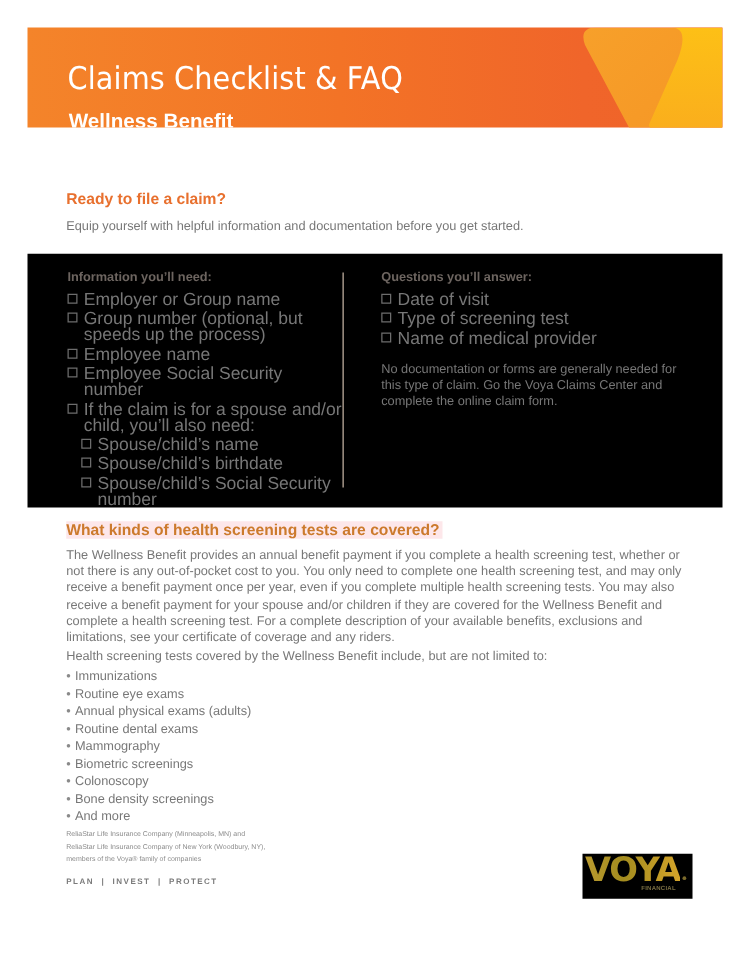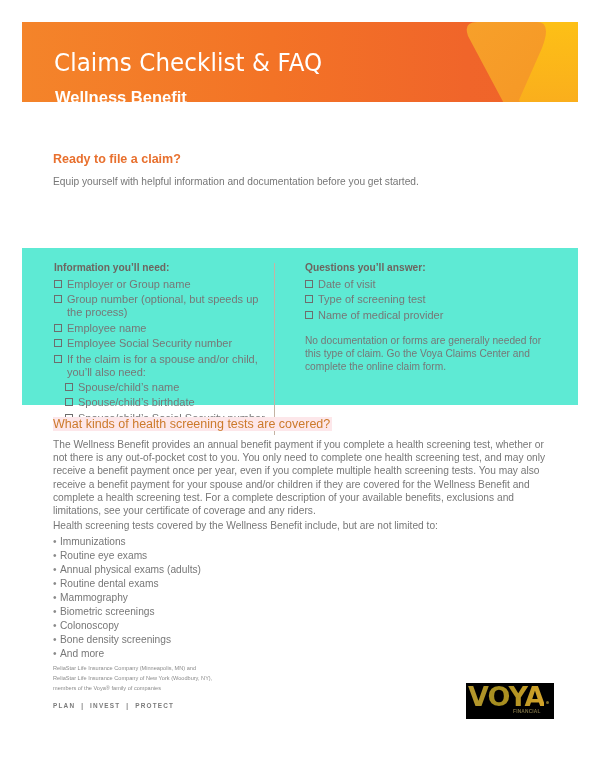--- a/index.html
+++ b/index.html
@@ -70,23 +70,22 @@
       top: 176px;
       font-size: 10.2px;
       color: #777777;
     }
 
     .checklist-box {
       position: absolute;
       left: 22px;
       top: 203px;
       width: 556px;
-      height: 157px;
-      background: #5eead4;
-      margin-top: 45px;
+      height: 203px;
+      background: #000000;
     }
     .col {
       position: absolute;
       top: 14px;
     }
     .col-left { left: 32px; width: 220px; }
     .col-right { left: 283px; width: 250px; }
     .col-divider {
       position: absolute;
       left: 252px;
@@ -96,21 +95,21 @@
       background: #c4b3a3;
     }
     .col-heading {
       font-size: 10.2px;
       font-weight: bold;
       color: #6d6560;
       margin-bottom: 5px;
     }
     .check-item {
       position: relative;
-      font-size: 11px;
+      font-size: 14px;
       line-height: 13px;
       color: #777777;
       padding-left: 13px;
       margin-bottom: 2.4px;
     }
     .check-item.sub { margin-left: 11px; }
     .check-box {
       position: absolute;
       left: 0;
       top: 2px;
@@ -125,21 +124,21 @@
       line-height: 13px;
       color: #777777;
     }
 
     
     .s2-heading {
       position: absolute;
       left: 53px;
       top: 417px;
       font-size: 12.5px;
-      font-weight: normal;
+      font-weight: bold;
       color: #cc7a2c;
       background: #fde7ea;
       padding: 0 2px 0 0;
     }
     .s2-body {
       position: absolute;
       left: 53px;
       top: 438px;
       width: 500px;
       font-size: 10.2px;

